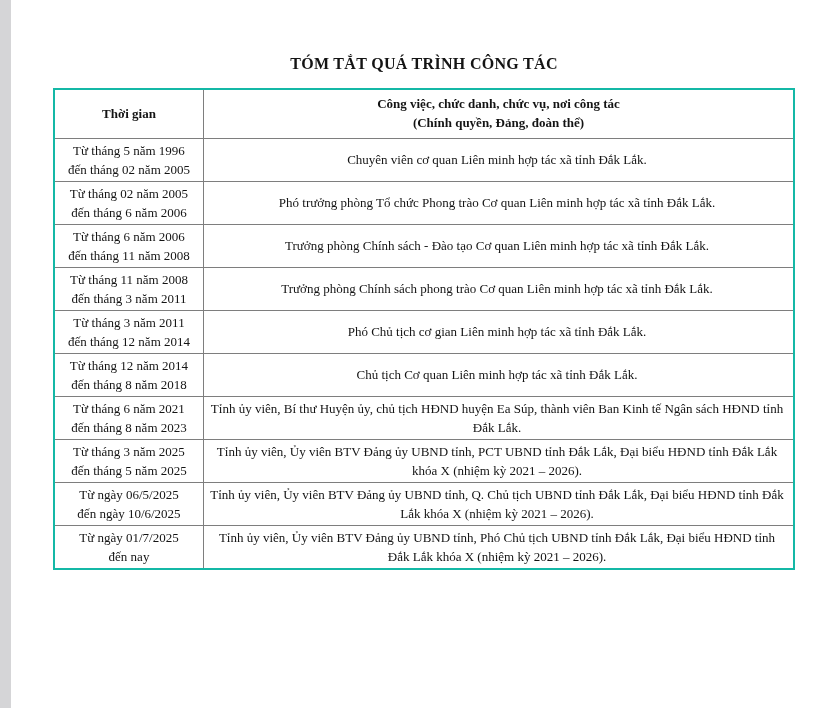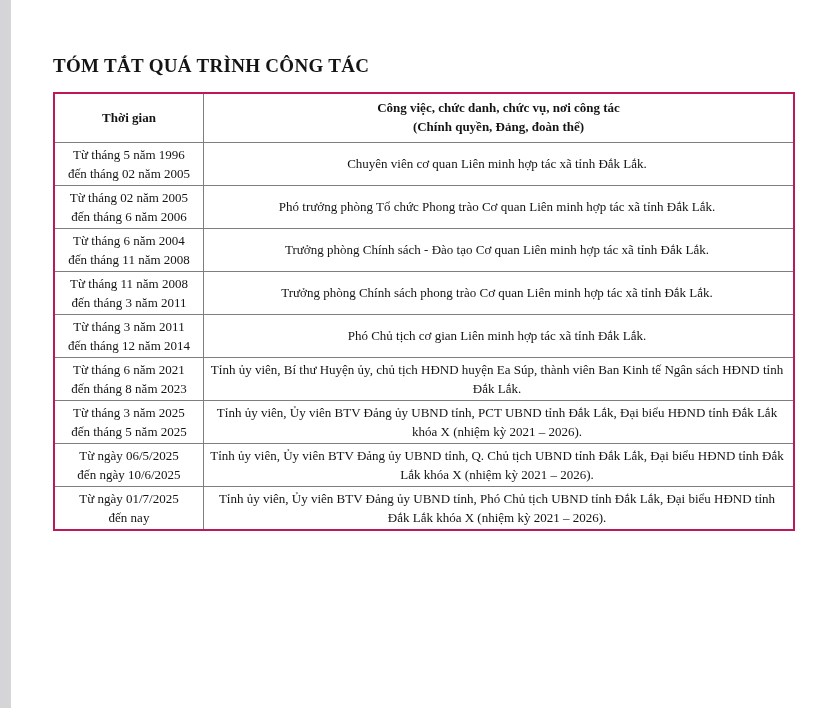--- a/index.html
+++ b/index.html
@@ -24,31 +24,32 @@
     background: #d5d5d7;
   }
   .doc {
     position: absolute;
     left: 53px;
     top: 0;
     width: 742px;
   }
   .doc-title {
     margin-top: 55px;
+    text-align: center;
     font-weight: bold;
-    font-size: 19px;
+    font-size: 16px;
     letter-spacing: 0.3px;
     white-space: nowrap;
   }
   table.work-table {
     margin-top: 15px;
     width: 742px;
     table-layout: fixed;
     border-collapse: collapse;
-    border: 2px solid #be185d;
+    border: 2px solid #14b8a6;
   }
   table.work-table th,
   table.work-table td {
     border: 1.5px solid #7e7e7e;
     font-size: 13px;
   }
   th.col-time { width: 140px; }
   table.work-table th {
     font-weight: bold;
     text-align: center;
@@ -95,33 +96,38 @@
         <td class="time-cell">Từ tháng 5 năm 1996
 đến tháng 02 năm 2005</td>
         <td class="position-cell">Chuyên viên cơ quan Liên minh hợp tác xã tỉnh Đắk Lắk.</td>
       </tr>
       <tr>
         <td class="time-cell">Từ tháng 02 năm 2005
 đến tháng 6 năm 2006</td>
         <td class="position-cell">Phó trưởng phòng Tổ chức Phong trào Cơ quan Liên minh hợp tác xã tỉnh Đắk Lắk.</td>
       </tr>
       <tr>
-        <td class="time-cell">Từ tháng 6 năm 2004
+        <td class="time-cell">Từ tháng 6 năm 2006
 đến tháng 11 năm 2008</td>
         <td class="position-cell">Trưởng phòng Chính sách - Đào tạo Cơ quan Liên minh hợp tác xã tỉnh Đắk Lắk.</td>
       </tr>
       <tr>
         <td class="time-cell">Từ tháng 11 năm 2008
 đến tháng 3 năm 2011</td>
         <td class="position-cell">Trưởng phòng Chính sách  phong trào Cơ quan Liên minh hợp tác xã tỉnh Đắk Lắk.</td>
       </tr>
       <tr>
         <td class="time-cell">Từ tháng 3 năm 2011
 đến tháng 12 năm 2014</td>
         <td class="position-cell">Phó Chủ tịch cơ gian Liên minh hợp tác xã tỉnh Đắk Lắk.</td>
+      </tr>
+      <tr>
+        <td class="time-cell">Từ tháng 12 năm 2014
+đến tháng 8 năm 2018</td>
+        <td class="position-cell">Chủ tịch Cơ quan Liên minh hợp tác xã tỉnh Đắk Lắk.</td>
       </tr>
       <tr>
         <td class="time-cell">Từ tháng 6 năm 2021
 đến tháng 8 năm 2023</td>
         <td class="position-cell">Tỉnh ủy viên, Bí thư Huyện ủy, chủ tịch HĐND huyện Ea Súp, thành viên Ban Kinh tế Ngân sách HĐND tỉnh Đắk Lắk.</td>
       </tr>
       <tr>
         <td class="time-cell">Từ tháng 3 năm 2025
 đến tháng 5 năm 2025</td>
         <td class="position-cell">Tỉnh ủy viên, Ủy viên BTV Đảng ủy UBND tỉnh, PCT UBND tỉnh Đắk Lắk, Đại biểu HĐND tỉnh Đắk Lắk khóa X (nhiệm kỳ 2021 – 2026).</td>

